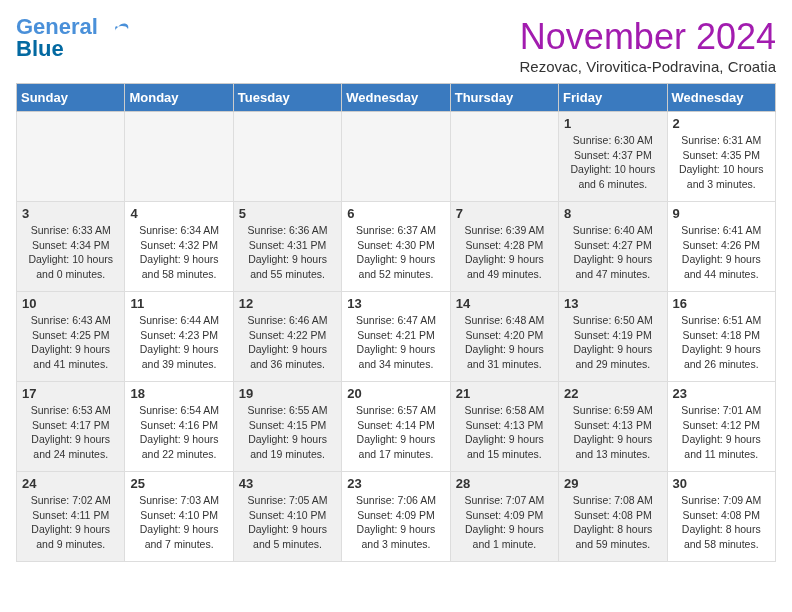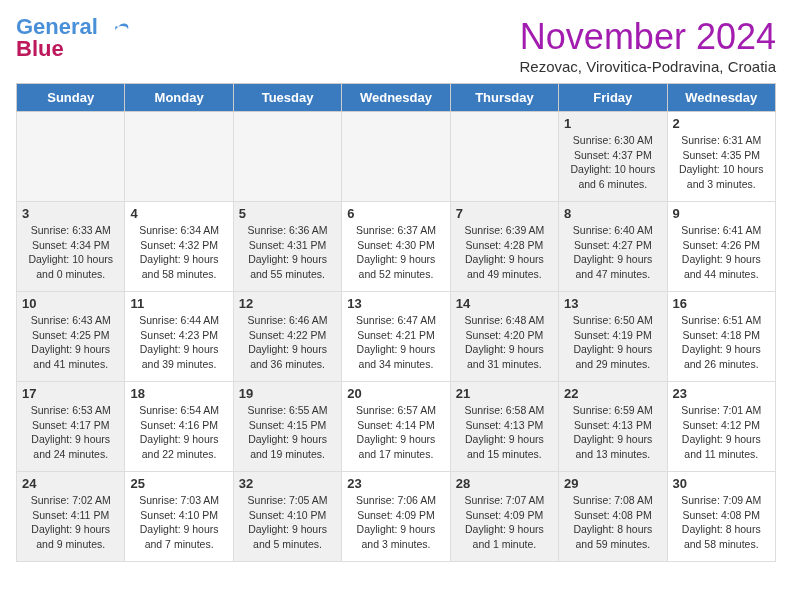--- a/index.html
+++ b/index.html
@@ -44,21 +44,21 @@
     table {
       width: 100%;
       border-collapse: collapse;
       table-layout: fixed;
     }
     th {
       background-color: #3a7abf;
       color: #fff;
       padding: 6px 4px;
       font-size: 13px;
-      text-align: center;
+      text-align: left;
       border: 1px solid #ccc;
       margin-left: 8px;
     }
     td {
       border: 1px solid #ddd;
       vertical-align: top;
       padding: 4px 5px;
       font-size: 10.5px;
       color: #333;
       height: 90px;
@@ -77,21 +77,21 @@
       text-align: center;
     }
   </style>
 </head>
 <body>
 
 <div class="header-area">
   <div class="logo">
     <div style="display:flex;align-items:center;">
       <span class="logo-text">
-        <span>General</span><br><span style="color:#be185d">Blue</span>
+        <span>General</span><br><span style="color:#0369a1">Blue</span>
       </span>
       <svg width="32" height="28" viewBox="0 0 32 28" style="margin-left:2px;margin-top:-10px;">
         <path d="M18 8 C22 2, 30 4, 28 10 C26 6, 20 7, 18 8Z" fill="#4a90d9"></path>
         <path d="M18 8 C16 6, 14 8, 16 12 C15 10, 17 9, 18 8Z" fill="#4a90d9"></path>
       </svg>
     </div>
   </div>
   <div class="title-area">
     <div class="month-title">November 2024</div>
     <div class="location">Rezovac, Virovitica-Podravina, Croatia</div>
@@ -219,21 +219,21 @@
       <tr>
         <td class="shaded">
           <span class="day-num">24</span>
           <div class="day-info">Sunrise: 7:02 AM<br>Sunset: 4:11 PM<br>Daylight: 9 hours and 9 minutes.</div>
         </td>
         <td>
           <span class="day-num">25</span>
           <div class="day-info">Sunrise: 7:03 AM<br>Sunset: 4:10 PM<br>Daylight: 9 hours and 7 minutes.</div>
         </td>
         <td class="shaded">
-          <span class="day-num">32</span>
+          <span class="day-num">43</span>
           <div class="day-info">Sunrise: 7:05 AM<br>Sunset: 4:10 PM<br>Daylight: 9 hours and 5 minutes.</div>
         </td>
         <td>
           <span class="day-num">23</span>
           <div class="day-info">Sunrise: 7:06 AM<br>Sunset: 4:09 PM<br>Daylight: 9 hours and 3 minutes.</div>
         </td>
         <td class="shaded">
           <span class="day-num">28</span>
           <div class="day-info">Sunrise: 7:07 AM<br>Sunset: 4:09 PM<br>Daylight: 9 hours and 1 minute.</div>
         </td>

